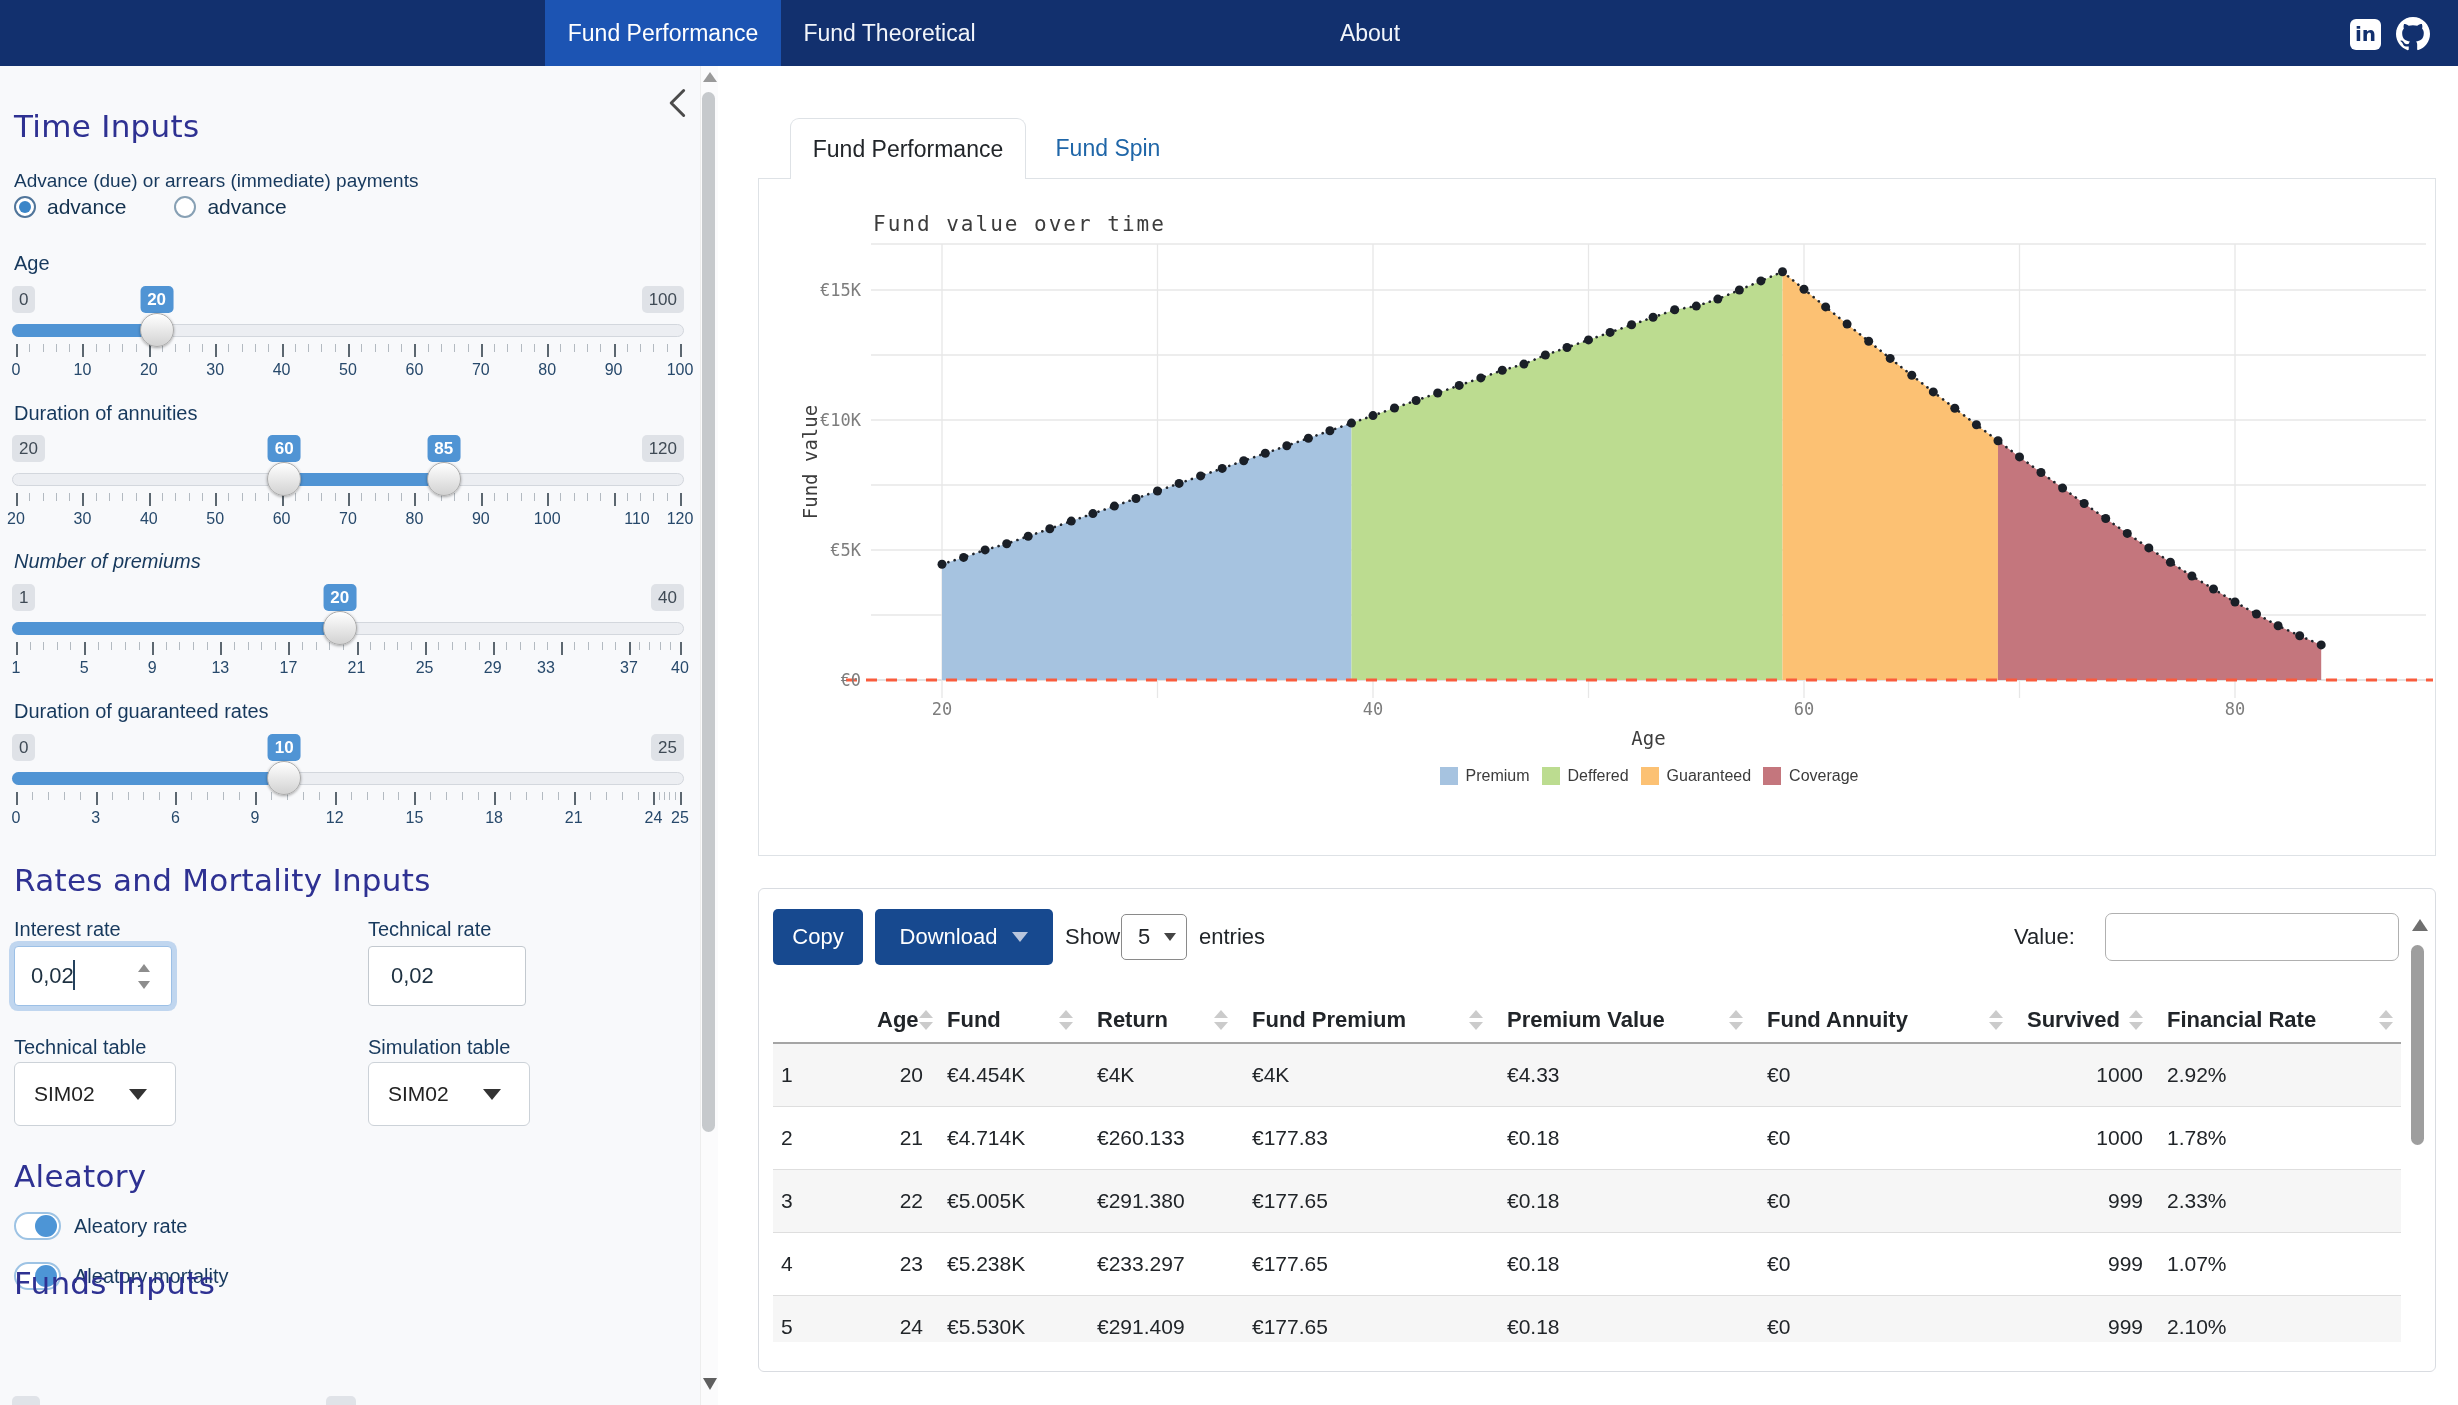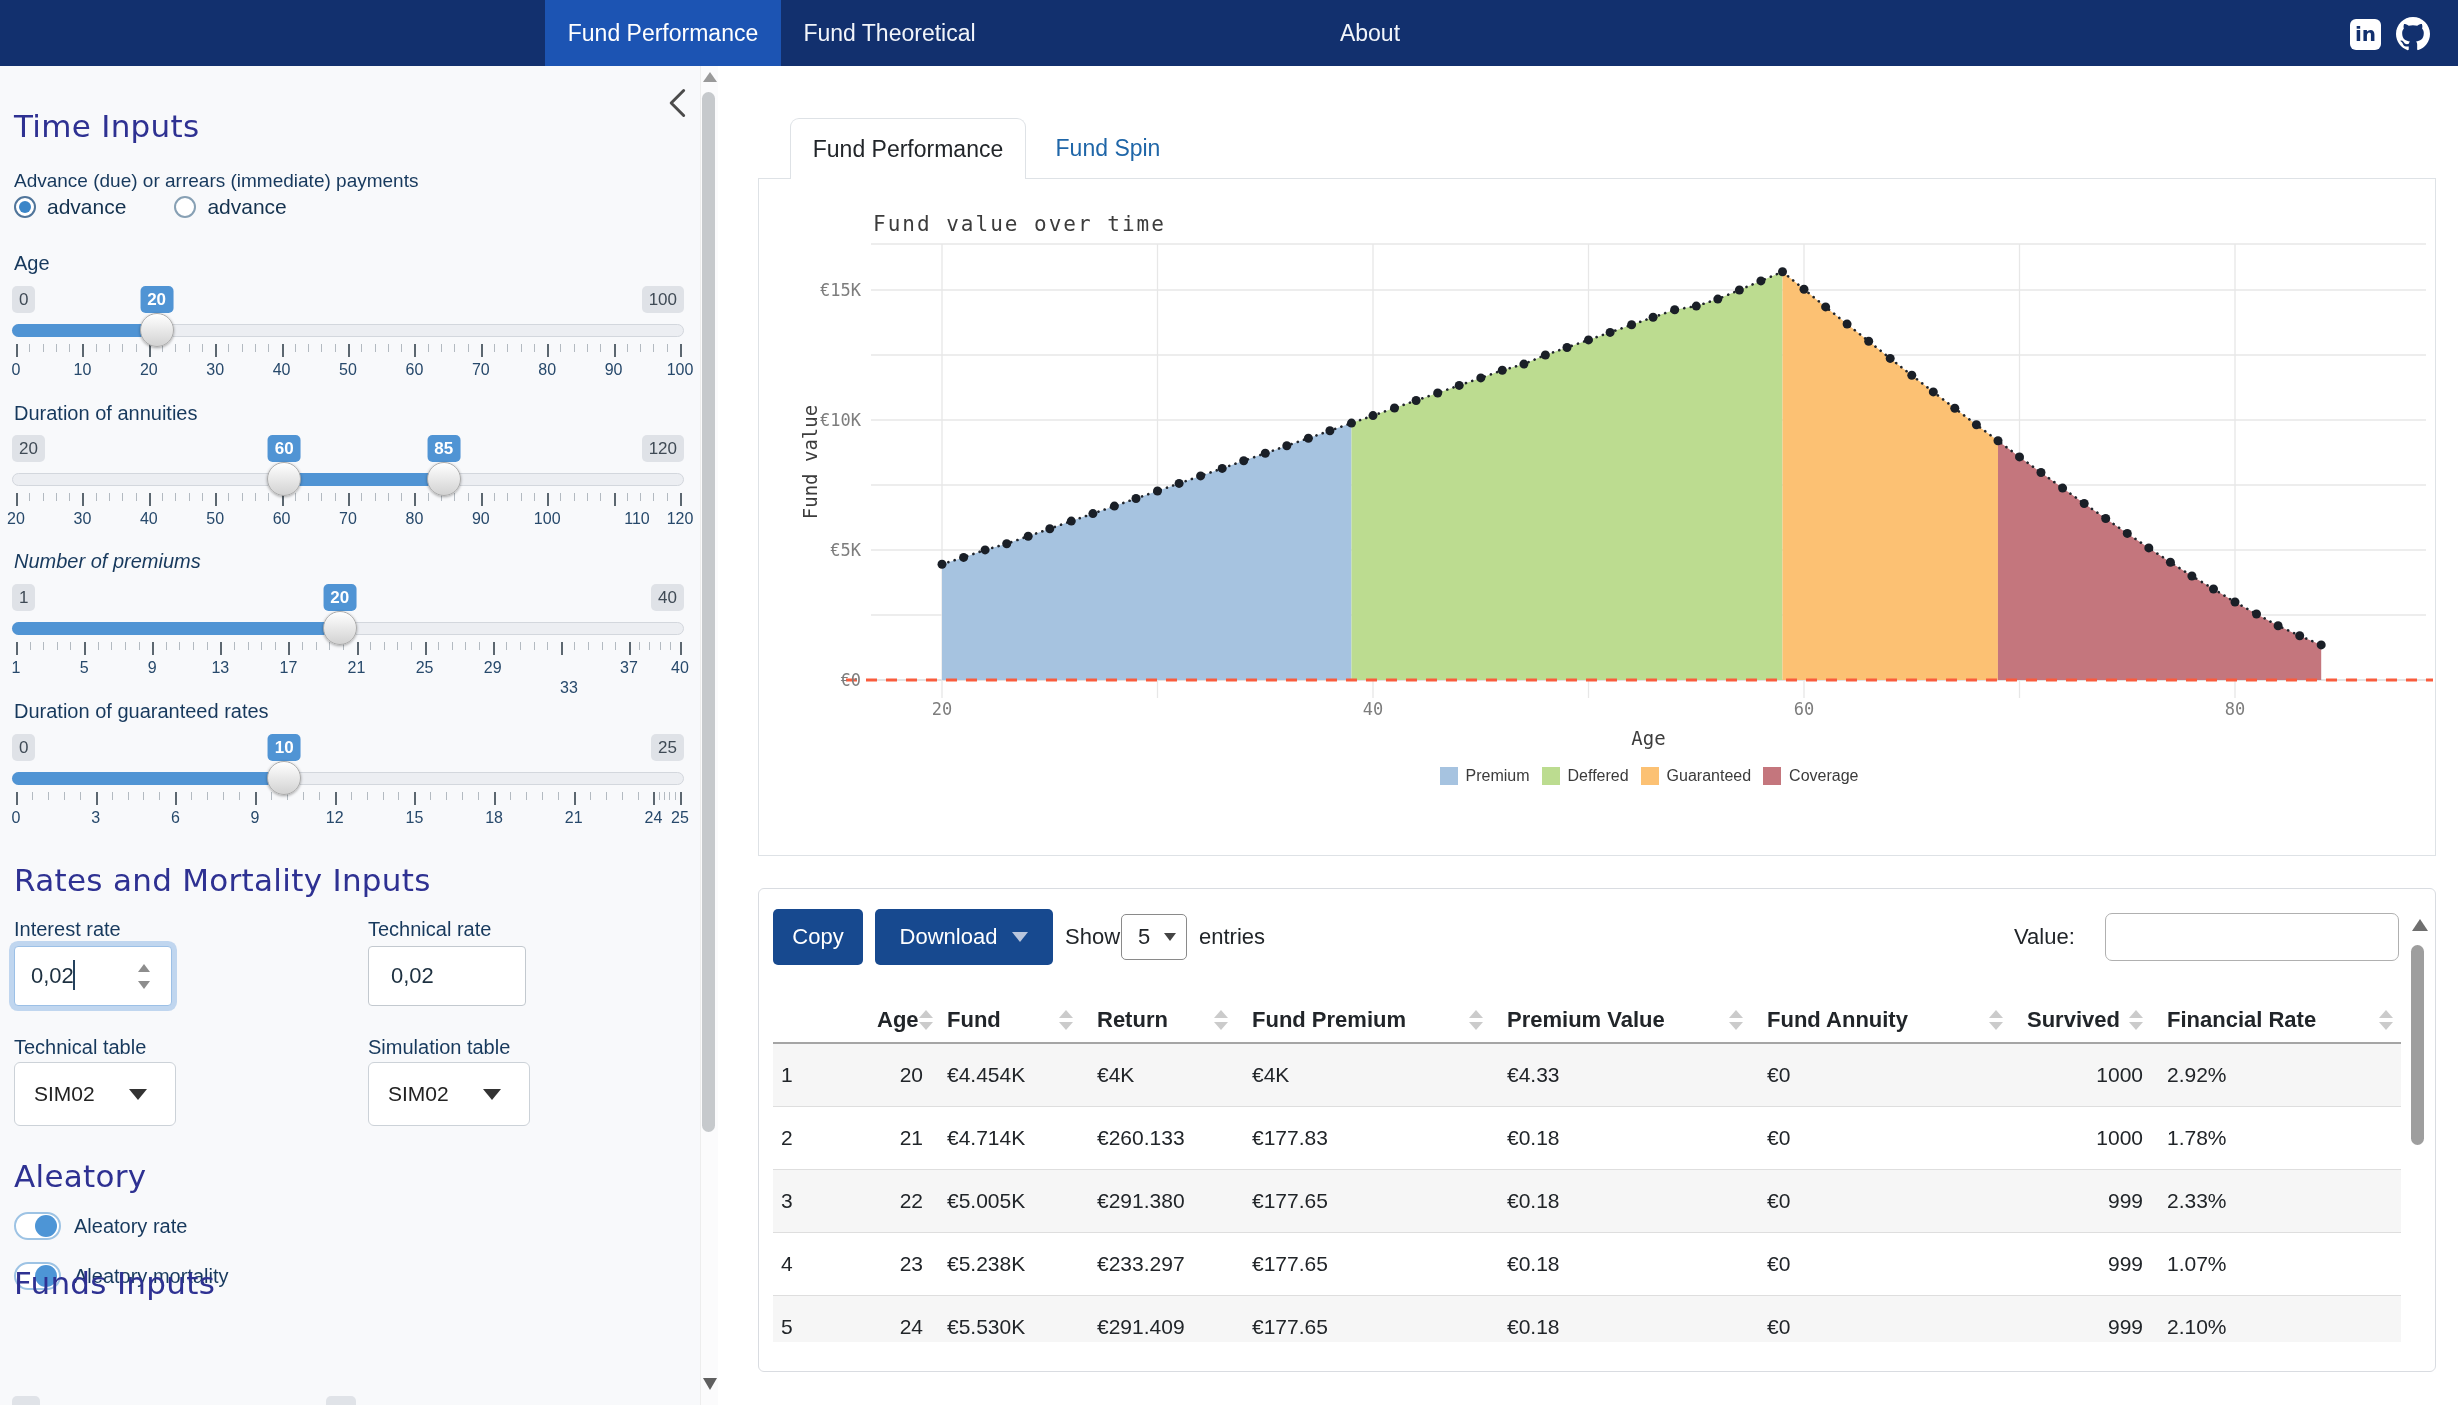--- a/index.html
+++ b/index.html
@@ -361,21 +361,21 @@
           <div class="tick minor" style="left: 439.856px;"></div>
           <div class="tick minor" style="left: 453.477px;"></div>
           <div class="tick minor" style="left: 467.097px;"></div>
           <div class="tick major" style="left: 480.718px;"></div>
           <div class="tick-label" style="left: 480.718px;">29</div>
           <div class="tick minor" style="left: 494.338px;"></div>
           <div class="tick minor" style="left: 507.959px;"></div>
           <div class="tick minor" style="left: 521.579px;"></div>
           <div class="tick minor" style="left: 535.2px;"></div>
           <div class="tick major" style="left: 548.821px;"></div>
-          <div class="tick-label" style="left: 557px; margin-top: 20px;">33</div>
+          <div class="tick-label" style="left: 534px;">33</div>
           <div class="tick minor" style="left: 562.441px;"></div>
           <div class="tick minor" style="left: 576.062px;"></div>
           <div class="tick minor" style="left: 589.682px;"></div>
           <div class="tick minor" style="left: 603.303px;"></div>
           <div class="tick major" style="left: 616.923px;"></div>
           <div class="tick-label" style="left: 616.923px;">37</div>
           <div class="tick minor" style="left: 627.138px;"></div>
           <div class="tick minor" style="left: 637.354px;"></div>
           <div class="tick minor" style="left: 647.569px;"></div>
           <div class="tick minor" style="left: 657.785px;"></div>

